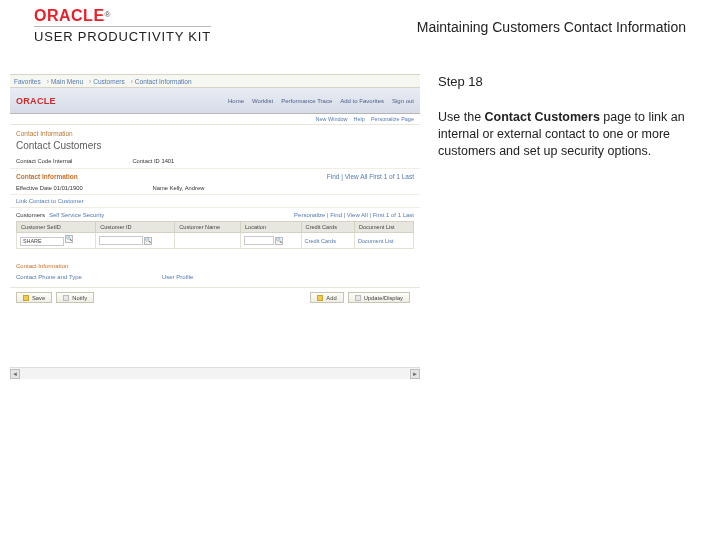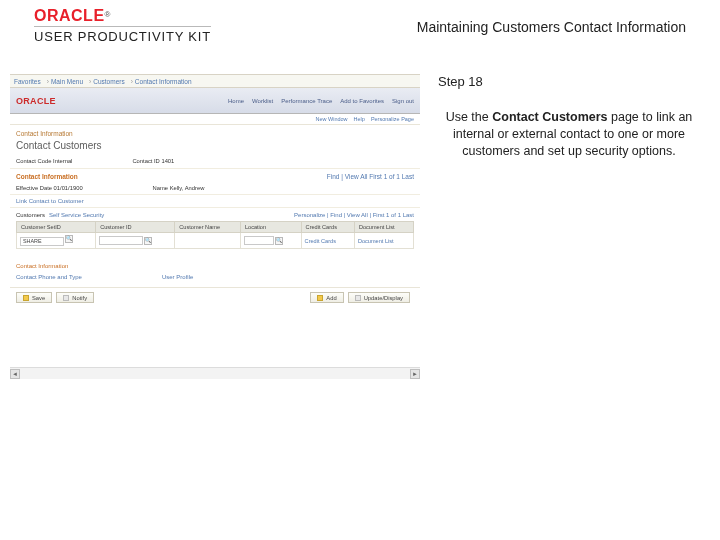--- a/index.html
+++ b/index.html
@@ -13,21 +13,21 @@
   .brand-tm { font-size: 8px; vertical-align: super; color: #555; }
   .brand-sub { font-size: 13px; letter-spacing: 0.8px; color: #222; border-top: 1px solid #b9b9b9; padding-top: 2px; margin-top: 2px; }
   .doc-title { margin-left: auto; font-size: 14px; color: #222; padding-top: 2px; }
 
   
   .body-row { display: flex; padding: 30px 10px 0 10px; align-items: flex-start; }
 
   .shot-col { width: 410px; }
   .text-col { width: 280px; padding-left: 18px; }
   .step-title { font-size: 13px; color: #222; margin-bottom: 20px; }
-  .step-body { font-size: 12.5px; line-height: 1.35; color: #222; text-align: center; }
+  .step-body { font-size: 12.5px; line-height: 1.35; color: #222; }
   .step-body b { font-weight: bold; }
 
   
   .app { width: 100%; border: none; font-size: 6.5px; color: #444; }
   .app-topbar { background: #f7f7f1; border-top: 1px solid #d8d3c5; border-bottom: 1px solid #d8d3c5; height: 14px; display: flex; align-items: center; padding: 0 4px; }
   .app-topbar .crumb { color: #5279b0; margin-right: 4px; }
   .app-topbar .sep { color: #999; margin: 0 2px; }
 
   .app-hdr { background: linear-gradient(#e9ecf3,#d7dce8); height: 26px; display: flex; align-items: center; padding: 0 6px; border-bottom: 1px solid #b6b6b6; }
   .app-hdr .logo { color: #cc2a2a; font-weight: bold; font-size: 9px; letter-spacing: 0.3px; }

